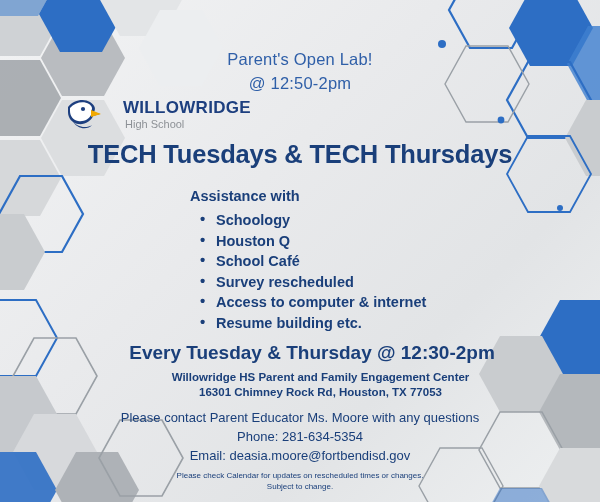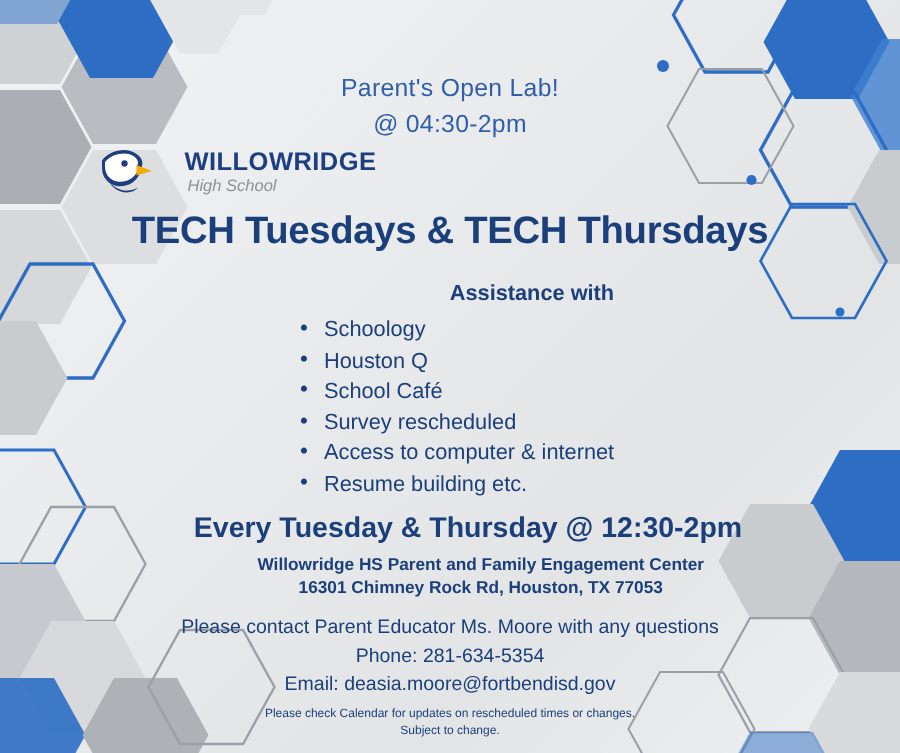--- a/index.html
+++ b/index.html
@@ -64,21 +64,20 @@
   .logo-main {
     color: #1d3f7f;
     font-size: 17px;
     font-weight: bold;
     letter-spacing: .3px;
     display: block;
   }
   .logo-sub {
     color: #8d9196;
     font-size: 11px;
-    font-style: italic;
     display: block;
     margin-top: 3px;
     margin-left: 2px;
   }
   .headline {
     position: absolute;
     left: 0;
     right: 0;
     top: 140px;
     color: #1a3f7a;
@@ -90,30 +89,29 @@
     position: absolute;
     left: 190px;
     top: 188px;
     text-align: left;
     color: #1a3f7a;
   }
   .assist-title {
     font-size: 14.5px;
     font-weight: bold;
     margin-bottom: 6px;
-    text-align: right;
   }
   .assist-list {
     margin: 0;
     padding-left: 26px;
     list-style: none;
   }
   .assist-list li {
     font-size: 14.5px;
-    font-weight: normal;
+    font-weight: bold;
     line-height: 20.5px;
     position: relative;
   }
   .assist-list li::before {
     content: "\2022";
     position: absolute;
     left: -16px;
     top: -1px;
     font-size: 15px;
   }
@@ -208,21 +206,21 @@
     <polygon points="500,488 542,488 563,526 542,564 500,564 479,526" fill="#2d6ec4" opacity="0.5"></polygon>
 
     <polygon points="120,-40 162,-40 183,-2 162,36 120,36 99,-2" fill="#e3e5e7"></polygon>
     <polygon points="160,10 202,10 223,48 202,86 160,86 139,48" fill="#eceef0"></polygon>
   </svg>
 
   <div class="content">
 
     <div class="top-note">
       <div>Parent's Open Lab!</div>
-      <div>@ 04:30-2pm</div>
+      <div>@ 12:50-2pm</div>
     </div>
 
     <div class="logo">
       <svg class="eagle-icon" viewBox="0 0 40 36" xmlns="http://www.w3.org/2000/svg">
         <path d="M4 11 C9 4, 20 2, 26 6 C31 9, 32 13, 30 16 L36 18 L29 20 C27 25, 21 29, 14 28 C8 27, 4 22, 4 16 Z" fill="#1d3f7f"></path>
         <path d="M6 12 C11 6, 20 5, 25 8 C28 10, 29 13, 27 15 L33 17 L27 19 C25 23, 20 26, 14 25 C9 24, 6 20, 6 15 Z" fill="#ffffff"></path>
         <path d="M27 14 L37 18 L27 21 Z" fill="#f2a900"></path>
         <circle cx="19" cy="13" r="2.1" fill="#1d3f7f"></circle>
         <path d="M8 24 C12 31, 22 33, 28 29 C24 34, 13 34, 8 24 Z" fill="#1d3f7f"></path>
       </svg>

